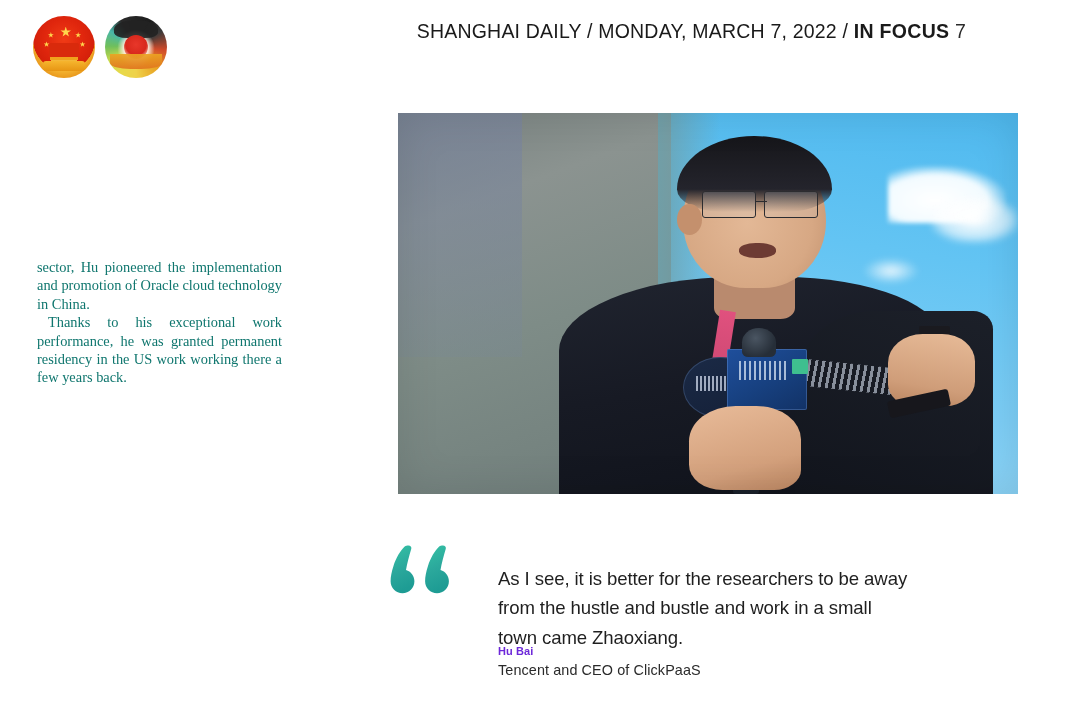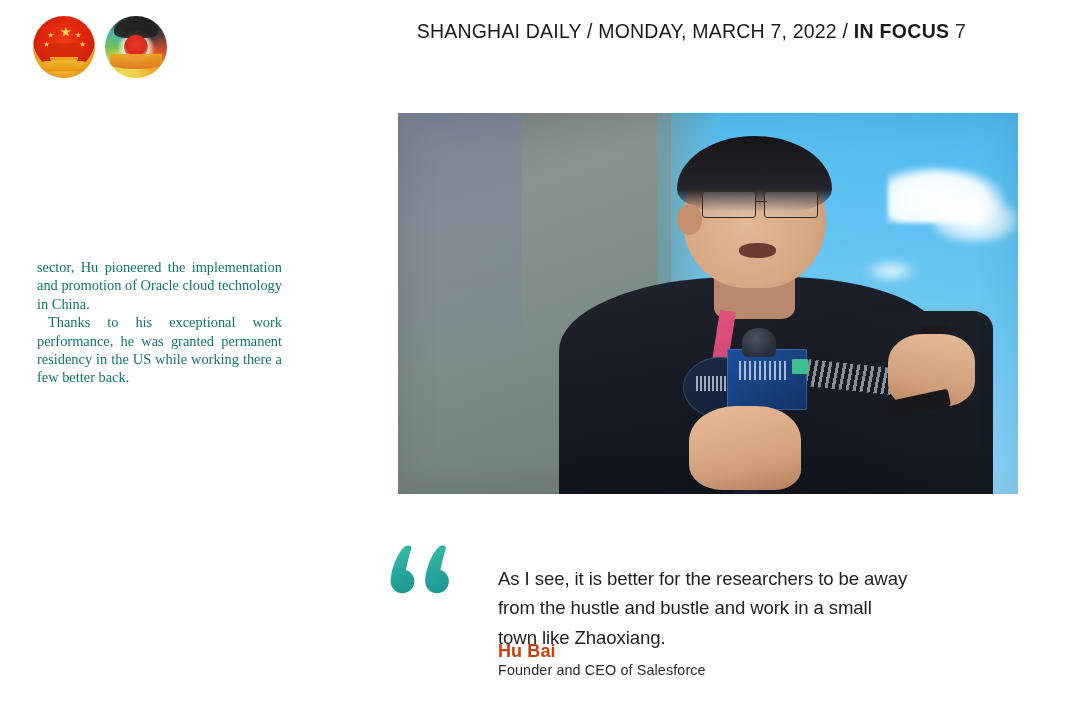--- a/index.html
+++ b/index.html
@@ -371,23 +371,23 @@
     font-weight: 400;
     letter-spacing: -0.1px;
   }
   #quote-attr {
     position: absolute;
     left: 118px;
     top: 103px;
     width: 412px;
   }
   #quote-name {
-    font-size: 18px;
+    font-size: 11px;
     font-weight: 700;
-    color: #c2410c;
+    color: #6d28d9;
     line-height: 17px;
     letter-spacing: .1px;
   }
   #quote-role {
     font-size: 14.4px;
     font-weight: 400;
     color: #2a2a2a;
     line-height: 20px;
     letter-spacing: .1px;
   }
@@ -415,21 +415,21 @@
   </div>
 
   <div id="masthead-line">
     <span>SHANGHAI DAILY</span><span class="sep"> / </span><span>MONDAY, MARCH 7, 2022</span><span class="sep"> / </span><span class="kicker">IN FOCUS</span>&nbsp;<span class="pagenum">7</span>
   </div>
 
 </header>
 
 <section id="story-column">
     <p>sector, Hu pioneered the implementation and promotion of Oracle cloud technology in China.</p>
-    <p class="indent">Thanks to his exceptional work performance, he was granted permanent residency in the US while working there a few better back.</p>
+    <p class="indent">Thanks to his exceptional work performance, he was granted permanent residency in the US work working there a few years back.</p>
   </section>
 
 <figure id="photo-figure" aria-label="Man with glasses speaking into a handheld microphone on stage in front of a blue sky backdrop">
   <span class="ph-layer ph-wall"></span>
   <span class="ph-layer ph-wall-blue"></span>
   <span class="ph-layer ph-sky"></span>
   <span class="ph-layer ph-sky-soft"></span>
   <span class="ph-layer ph-cloud1"></span>
   <span class="ph-layer ph-cloud2"></span>
   <span class="ph-layer ph-cloud3"></span>
@@ -473,20 +473,20 @@
           <stop offset="0%" stop-color="#35C2A5"></stop>
           <stop offset="55%" stop-color="#2BA89C"></stop>
           <stop offset="100%" stop-color="#1E9C94"></stop>
         </linearGradient>
       </defs>
       <path fill="url(#qgrad)" d="M28.5 3.5c1.9 0 3.3 1.6 2.8 3.3-2.2 7.6-4.2 14.6-5.3 21.2 4.9 1.4 8.4 5.9 8.4 11.3 0 6.6-5.3 11.9-11.9 11.9S10.6 45.9 10.6 39.3c0-4.6 1.0-9.6 2.8-15.1C16.0 15.9 20.2 8.9 24.7 4.6c1.0-0.8 2.3-1.1 3.8-1.1z"></path>
       <path fill="url(#qgrad)" d="M63.0 3.5c1.9 0 3.3 1.6 2.8 3.3-2.2 7.6-4.2 14.6-5.3 21.2 4.9 1.4 8.4 5.9 8.4 11.3 0 6.6-5.3 11.9-11.9 11.9S45.1 45.9 45.1 39.3c0-4.6 1.0-9.6 2.8-15.1C50.5 15.9 54.7 8.9 59.2 4.6c1.0-0.8 2.3-1.1 3.8-1.1z"></path>
     </svg>
   </span>
 
-  <p id="quote-text">As I see, it is better for the researchers to be away from the hustle and bustle and work in a small town like Zhaoxiang.</p>
+  <p id="quote-text">As I see, it is better for the researchers to be away from the hustle and bustle and work in a small town came Zhaoxiang.</p>
 
   <div id="quote-attr">
     <div id="quote-name">Hu Bai</div>
-    <div id="quote-role">Founder and CEO of Salesforce</div>
+    <div id="quote-role">Tencent and CEO of ClickPaaS</div>
   </div>
 
 </section>
 
 </body></html>

